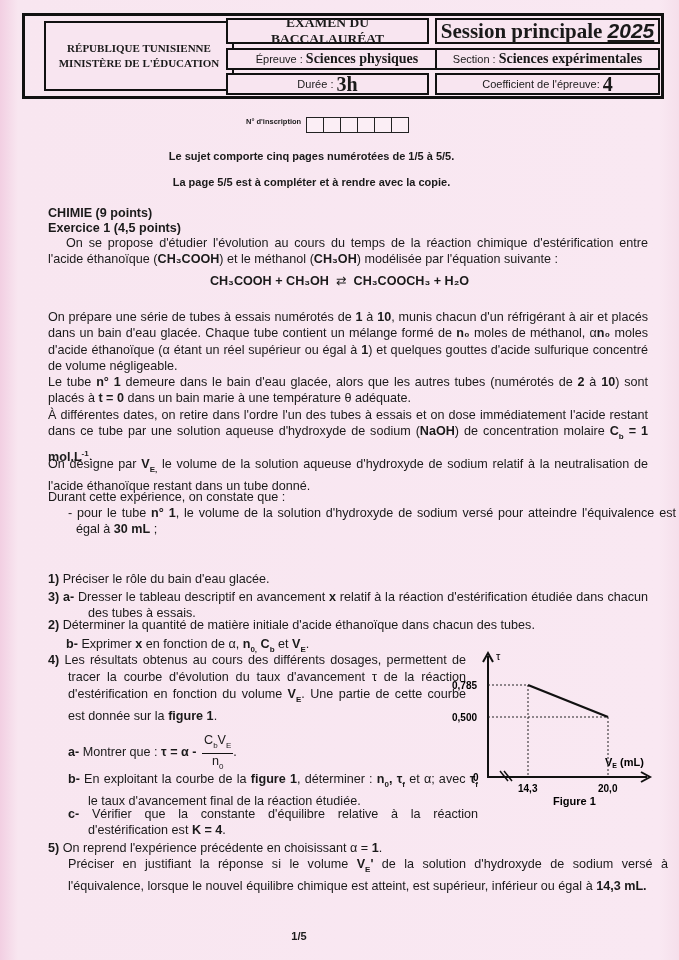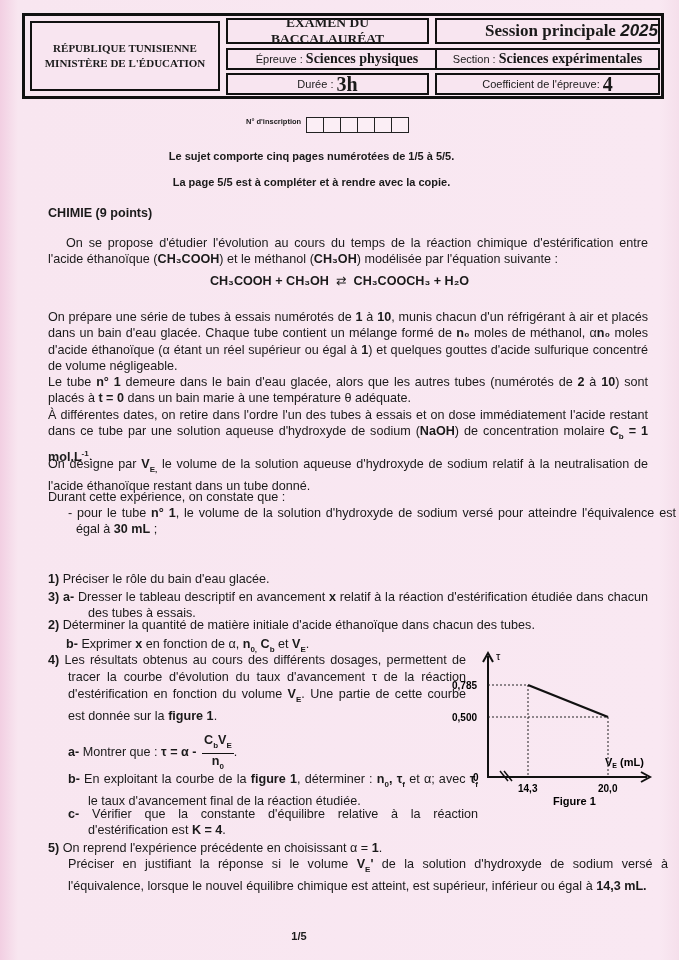--- a/index.html
+++ b/index.html
@@ -11,44 +11,44 @@
     position: relative;
   }
   .page { position: absolute; left: 0; top: 0; width: 679px; height: 960px;
     background: linear-gradient(90deg, #f2cfe2 0px, #f8e6f0 18px, #f9e8f2 660px, #f5dfeb 679px); }
   
   .hdr { position: absolute; left: 22px; top: 13px; width: 642px; height: 86px;
     border: 3px solid #111; box-sizing: border-box; }
   .hcell { position: absolute; border: 2px solid #111; box-sizing: border-box; display: flex;
     align-items: center; justify-content: center; text-align: center; background: #f8e5f0; }
   .serifb { font-family: "Liberation Serif", serif; font-weight: bold; }
-  .left { left: 5px; top: 5px; width: 190px; height: 70px; font-size: 11px; line-height: 15px; text-align: center; }
+  .left { left: 19px; top: 5px; width: 190px; height: 70px; font-size: 11px; line-height: 15px; text-align: center; }
   .c1 { left: 201px; top: 2px; width: 203px; height: 26px; font-size: 13.5px; }
-  .c2 { left: 410px; top: 2px; width: 225px; height: 26px; font-size: 17px; justify-content: flex-end; }
+  .c2 { left: 410px; top: 2px; width: 225px; height: 26px; font-size: 21px; }
   .c3 { left: 201px; top: 32px; width: 222px; height: 22px; font-size: 11px; }
   .c4 { left: 410px; top: 32px; width: 225px; height: 22px; font-size: 11px; }
   .c5 { left: 201px; top: 57px; width: 203px; height: 22px; font-size: 11px; }
   .c6 { left: 410px; top: 57px; width: 225px; height: 22px; font-size: 11px; }
   .big { font-size: 14px; }
   .big2 { font-size: 20px; }
-  .italic { font-style: italic; }
+  .italic { font-style: italic; text-decoration: underline; }
   
   .insc { position: absolute; left: 246px; top: 117px; display: flex; align-items: flex-start; }
   .insc-label { font-size: 7.5px; font-weight: bold; margin-right: 6px; }
   .insc-box { width: 18px; height: 16px; border: 1px solid #222; box-sizing: border-box; margin-left: -1px; background: #fbeef5; }
   .notice { position: absolute; left: 0; width: 623px; text-align: center; font-size: 11px; font-weight: bold; }
   
   .txt { position: absolute; left: 48px; width: 600px; font-size: 12.6px; line-height: 16.4px; text-align: justify; }
   .h { font-weight: bold; font-size: 12.6px; }
   b { font-weight: bold; }
   .ind { text-indent: 18px; }
   .eq { position: absolute; left: 0; width: 679px; text-align: center; font-weight: bold; font-size: 12.6px; }
   .bullet { padding-left: 28px; text-indent: -8px; }
   .fig-wrap { position: absolute; left: 450px; top: 640px; width: 229px; height: 180px; }
-  .frac { display: inline-block; vertical-align: middle; text-align: center; font-weight: bold; line-height: 14px; margin-left: 2px; }
+  .frac { display: inline-block; vertical-align: middle; text-align: center; font-weight: normal; line-height: 14px; margin-left: 2px; }
   .frac .num { display: block; border-bottom: 1px solid #111; padding: 0 2px; }
   .frac .den { display: block; }
   .pagenum { position: absolute; left: 0; width: 598px; top: 930px; text-align: center; font-weight: bold; font-size: 11px; }
   sub, sup { font-size: 8px; }
 </style>
 </head>
 <body>
 
 <div class="page">
 
@@ -86,20 +86,21 @@
         <span class="insc-box"></span>
         <span class="insc-box"></span>
         <span class="insc-box"></span>
       </span>
   </div>
 
   <div class="notice" style="top:150px;">Le sujet comporte cinq pages numérotées de 1/5 à 5/5.</div>
   <div class="notice" style="top:176px;">La page 5/5 est à compléter et à rendre avec la copie.</div>
 
   <div class="txt h" style="top:205px;">CHIMIE (9 points)</div>
+  <div class="txt h" style="top:220px;">Exercice 1 (4,5 points)</div>
 
   <div class="txt ind" style="top:235px;"><span>On se propose d'étudier l'évolution au cours du temps de la réaction chimique d'estérification entre l'acide éthanoïque (</span><b>CH₃COOH</b><span>) et le méthanol (</span><b>CH₃OH</b><span>) modélisée par l'équation suivante :</span></div>
 
   <div class="eq" style="top:273px;">
     <span>CH₃COOH + CH₃OH</span>&nbsp;&nbsp;<span style="font-weight:normal;">⇄</span>&nbsp;&nbsp;<span>CH₃COOCH₃ + H₂O</span>
   </div>
 
   <div class="txt" style="top:309px;"><span>On prépare une série de tubes à essais numérotés de </span><b>1</b><span> à </span><b>10</b><span>, munis chacun d'un réfrigérant à air et placés dans un bain d'eau glacée. Chaque tube contient un mélange formé de </span><b>n₀</b><span> moles de méthanol, α</span><b>n₀</b><span> moles d'acide éthanoïque (α étant un réel supérieur ou égal à </span><b>1</b><span>) et quelques gouttes d'acide sulfurique concentré de volume négligeable.</span></div>
 
   <div class="txt" style="top:374px;"><span>Le tube </span><b>n° 1</b><span> demeure dans le bain d'eau glacée, alors que les autres tubes (numérotés de </span><b>2</b><span> à </span><b>10</b><span>) sont placés à </span><b>t = 0</b><span> dans un bain marie à une température θ adéquate.</span></div>

